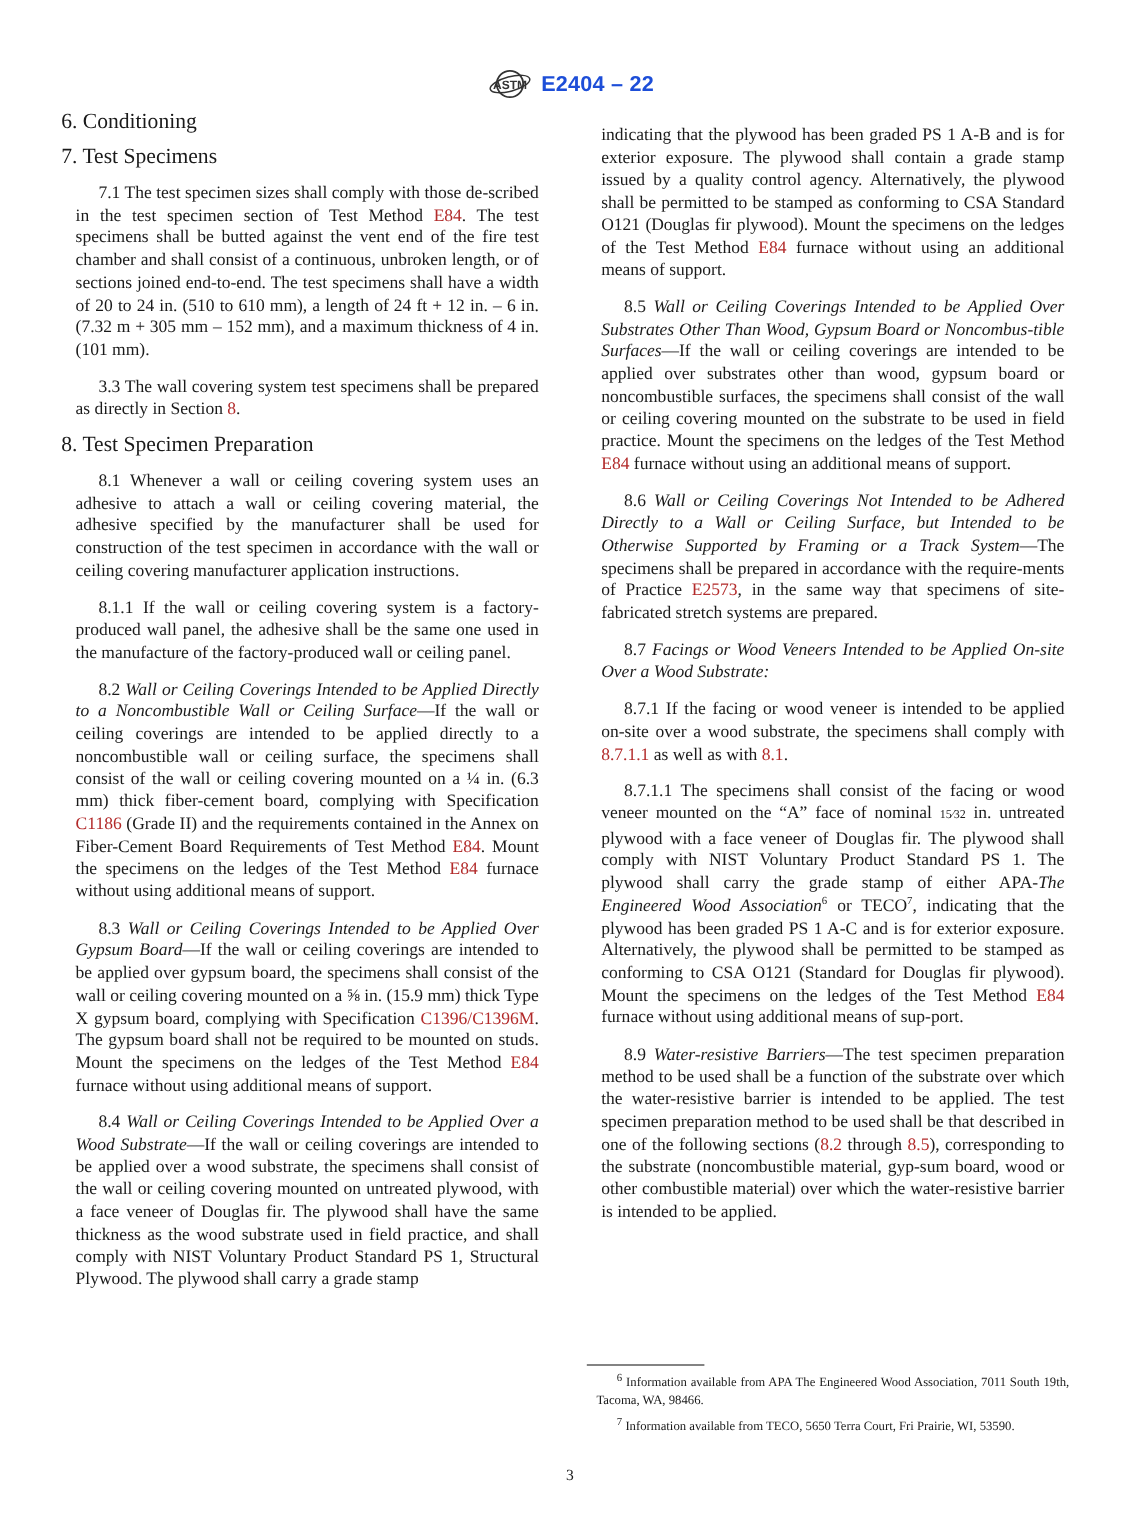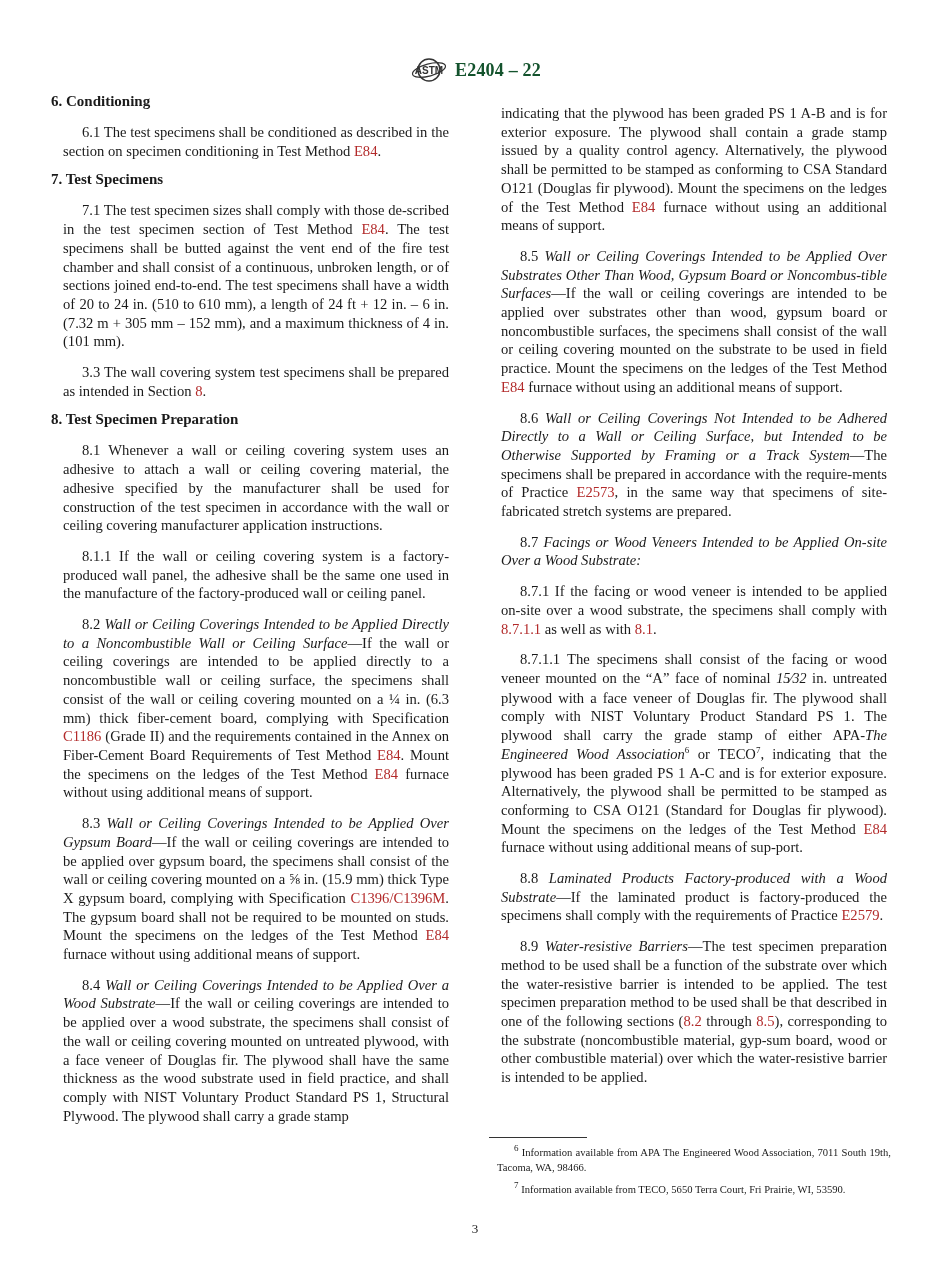--- a/index.html
+++ b/index.html
@@ -1,83 +1,81 @@
 <!DOCTYPE html>
 <html><head>
 <meta charset="utf-8">
 <style>
   html, body { margin:0; padding:0; background:#ffffff; }
   body { width:950px; height:1272px; position:relative; overflow:hidden;
          font-family:"Liberation Serif", "DejaVu Serif", serif; color:#1a1a1a; }
   .header { position:absolute; top:55px; left:0; width:950px; height:30px;
             display:flex; justify-content:center; align-items:center; gap:6px; }
   .logo { width:40px; height:30px; }
-  .doc-id { font-family:Liberation Serif, serif; font-weight:bold;
-            font-size:18px; color:#14532d; letter-spacing:0.2px; }
+  .doc-id { font-family:Liberation Sans, sans-serif; font-weight:bold;
+            font-size:18px; color:#1d4ed8; letter-spacing:0.2px; }
   .col { position:absolute; top:92px; width:410px; font-size:14.6px; line-height:18.7px;
          text-align:justify; hyphens:manual; }
   .col.left { left:51px; }
   .col.right { left:489px; }
-  h2 { font-size:15px; font-weight:bold; margin:0 0 9px 0; line-height:19px; }
+  h2 { font-size:18px; font-weight:normal; margin:0 0 9px 0; line-height:19px; }
   p { margin:12px; text-indent:19px; }
   p.gap { margin-bottom:9px; }
   p.cont { text-indent:0; }
   .sec { margin-bottom:10px; }
   a, .link { color:#b22a2a; text-decoration:none; }
   i { font-style:italic; }
   sup { font-size:9px; line-height:0; vertical-align:super; }
   .footnotes { position:absolute; left:489px; top:1137px; width:410px;
                font-size:10.6px; line-height:14.5px; text-align:justify; }
   .fn-rule { width:98px; border-top:1px solid #333; margin-bottom:8px; }
   .fn { text-indent:17px; margin:8px; }
   .page-num { position:absolute; top:1221px; left:0; width:950px; text-align:center; font-size:13px; }
-  .frac { font-size:14px;font-style:italic; }
+  .frac { font-size:10px; }
 </style>
 </head>
 <body>
 
 <div class="header">
   <svg class="logo" viewBox="0 0 40 30">
     <ellipse cx="20" cy="15" rx="17" ry="6" fill="none" stroke="#333" stroke-width="1.2" transform="rotate(-15 20 15)"></ellipse>
     <circle cx="20" cy="15" r="11" fill="none" stroke="#333" stroke-width="1.5"></circle>
     <text x="20" y="19" font-size="10" font-weight="bold" text-anchor="middle" fill="#333" font-family="Liberation Sans, sans-serif">ASTM</text>
   </svg>
   <span class="doc-id">E2404 – 22</span>
 </div>
 
 <div class="col left">
   <div class="sec">
     <h2>6. Conditioning</h2>
-    <p class="gap"><span>6.1</span><span> The test specimens shall be conditioned as described in the section on specimen conditioning in Test Method </span><a class="link">E84</a><span>.</span></p>
   </div>
 
   <div class="sec">
     <h2>7. Test Specimens</h2>
     <p class="gap"><span>7.1</span><span> The test specimen sizes shall comply with those de-scribed in the test specimen section of Test Method </span><a class="link">E84</a><span>. The test specimens shall be butted against the vent end of the fire test chamber and shall consist of a continuous, unbroken length, or of sections joined end-to-end. The test specimens shall have a width of 20 to 24 in. (510 to 610 mm), a length of 24 ft + 12 in. – 6 in. (7.32 m + 305 mm – 152 mm), and a maximum thickness of 4 in. (101 mm).</span></p>
-    <p class="gap"><span>3.3</span><span> The wall covering system test specimens shall be prepared as intended in Section </span><a class="link">8</a><span>.</span></p>
+    <p class="gap"><span>3.3</span><span> The wall covering system test specimens shall be prepared as directly in Section </span><a class="link">8</a><span>.</span></p>
   </div>
 
   <div class="sec">
     <h2>8. Test Specimen Preparation</h2>
     <p><span>8.1</span><span> Whenever a wall or ceiling covering system uses an adhesive to attach a wall or ceiling covering material, the adhesive specified by the manufacturer shall be used for construction of the test specimen in accordance with the wall or ceiling covering manufacturer application instructions.</span></p>
     <p class="gap"><span>8.1.1</span><span> If the wall or ceiling covering system is a factory-produced wall panel, the adhesive shall be the same one used in the manufacture of the factory-produced wall or ceiling panel.</span></p>
     <p class="gap"><span>8.2</span><i> Wall or Ceiling Coverings Intended to be Applied Directly to a Noncombustible Wall or Ceiling Surface</i><span>—If the wall or ceiling coverings are intended to be applied directly to a noncombustible wall or ceiling surface, the specimens shall consist of the wall or ceiling covering mounted on a </span><span>¼</span><span> in. (6.3 mm) thick fiber-cement board, complying with Specification </span><a class="link">C1186</a><span> (Grade II) and the requirements contained in the Annex on Fiber-Cement Board Requirements of Test Method </span><a class="link">E84</a><span>. Mount the specimens on the ledges of the Test Method </span><a class="link">E84</a><span> furnace without using additional means of support.</span></p>
     <p><span>8.3</span><i> Wall or Ceiling Coverings Intended to be Applied Over Gypsum Board</i><span>—If the wall or ceiling coverings are intended to be applied over gypsum board, the specimens shall consist of the wall or ceiling covering mounted on a </span><span>⅝</span><span> in. (15.9 mm) thick Type X gypsum board, complying with Specification </span><a class="link">C1396/C1396M</a><span>. The gypsum board shall not be required to be mounted on studs. Mount the specimens on the ledges of the Test Method </span><a class="link">E84</a><span> furnace without using additional means of support.</span></p>
     <p><span>8.4</span><i> Wall or Ceiling Coverings Intended to be Applied Over a Wood Substrate</i><span>—If the wall or ceiling coverings are intended to be applied over a wood substrate, the specimens shall consist of the wall or ceiling covering mounted on untreated plywood, with a face veneer of Douglas fir. The plywood shall have the same thickness as the wood substrate used in field practice, and shall comply with NIST Voluntary Product Standard PS 1, Structural Plywood. The plywood shall carry a grade stamp</span></p>
   </div>
 </div>
 
 <div class="col right">
   <p class="cont gap"><span>indicating that the plywood has been graded PS 1 A-B and is for exterior exposure. The plywood shall contain a grade stamp issued by a quality control agency. Alternatively, the plywood shall be permitted to be stamped as conforming to CSA Standard O121 (Douglas fir plywood). Mount the specimens on the ledges of the Test Method </span><a class="link">E84</a><span> furnace without using an additional means of support.</span></p>
   <p class="gap"><span>8.5</span><i> Wall or Ceiling Coverings Intended to be Applied Over Substrates Other Than Wood, Gypsum Board or Noncombus-tible Surfaces</i><span>—If the wall or ceiling coverings are intended to be applied over substrates other than wood, gypsum board or noncombustible surfaces, the specimens shall consist of the wall or ceiling covering mounted on the substrate to be used in field practice. Mount the specimens on the ledges of the Test Method </span><a class="link">E84</a><span> furnace without using an additional means of support.</span></p>
   <p class="gap"><span>8.6</span><i> Wall or Ceiling Coverings Not Intended to be Adhered Directly to a Wall or Ceiling Surface, but Intended to be Otherwise Supported by Framing or a Track System</i><span>—The specimens shall be prepared in accordance with the require-ments of Practice </span><a class="link">E2573</a><span>, in the same way that specimens of site-fabricated stretch systems are prepared.</span></p>
   <p><span>8.7</span><i> Facings or Wood Veneers Intended to be Applied On-site Over a Wood Substrate:</i></p>
   <p><span>8.7.1</span><span> If the facing or wood veneer is intended to be applied on-site over a wood substrate, the specimens shall comply with </span><a class="link">8.7.1.1</a><span> as well as with </span><a class="link">8.1</a><span>.</span></p>
   <p class="gap"><span>8.7.1.1</span><span> The specimens shall consist of the facing or wood veneer mounted on the “A” face of nominal </span><span class="frac">15⁄32</span><span> in. untreated plywood with a face veneer of Douglas fir. The plywood shall comply with NIST Voluntary Product Standard PS 1. The plywood shall carry the grade stamp of either APA-</span><i>The Engineered Wood Association</i><sup>6</sup><span> or TECO</span><sup>7</sup><span>, indicating that the plywood has been graded PS 1 A-C and is for exterior exposure. Alternatively, the plywood shall be permitted to be stamped as conforming to CSA O121 (Standard for Douglas fir plywood). Mount the specimens on the ledges of the Test Method </span><a class="link">E84</a><span> furnace without using additional means of sup-port.</span></p>
-  <p class="gap"><span>8.8</span><i> Laminated Products Factory-produced with a Wood Substrate</i><span>—If the laminated product is factory-produced the specimens shall comply with the requirements of Practice </span><a class="link">E2579</a><span>.</span></p>
   <p><span>8.9</span><i> Water-resistive Barriers</i><span>—The test specimen preparation method to be used shall be a function of the substrate over which the water-resistive barrier is intended to be applied. The test specimen preparation method to be used shall be that described in one of the following sections (</span><a class="link">8.2</a><span> through </span><a class="link">8.5</a><span>), corresponding to the substrate (noncombustible material, gyp-sum board, wood or other combustible material) over which the water-resistive barrier is intended to be applied.</span></p>
 </div>
 
 <div class="footnotes">
   <div class="fn-rule"></div>
   <p class="fn"><sup>6</sup><span> Information available from APA The Engineered Wood Association, 7011 South 19th, Tacoma, WA, 98466.</span></p>
   <p class="fn"><sup>7</sup><span> Information available from TECO, 5650 Terra Court, Fri Prairie, WI, 53590.</span></p>
 </div>
 
 <div class="page-num">3</div>

